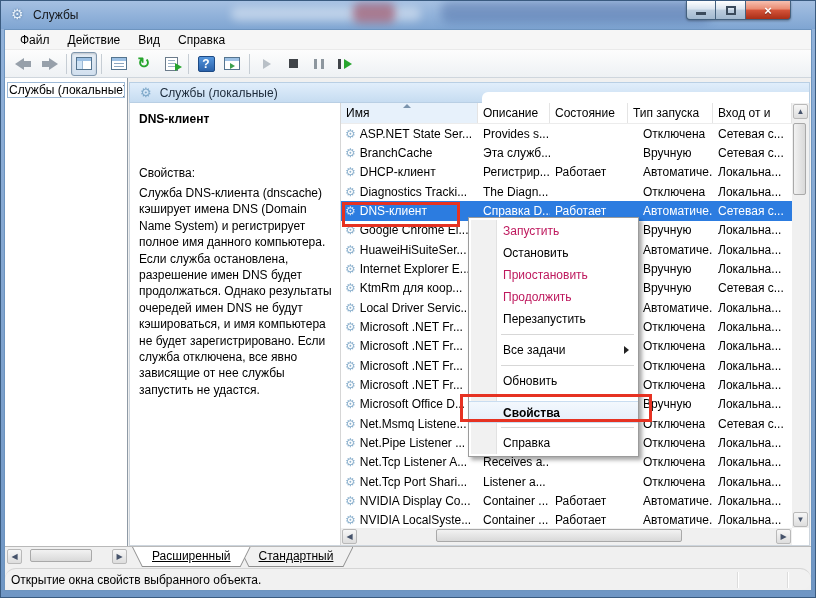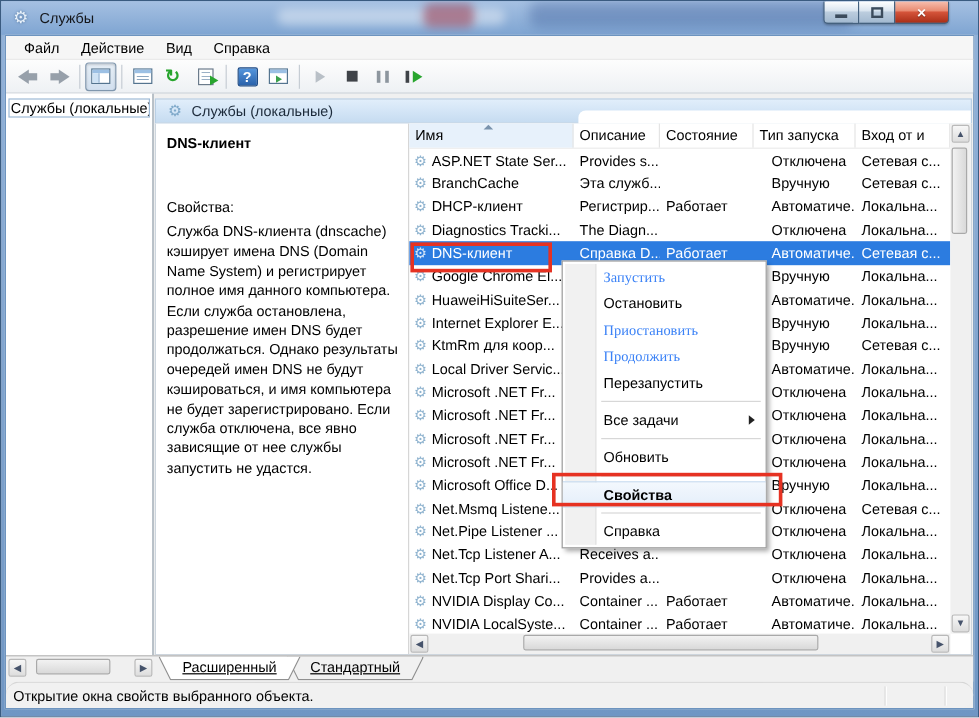--- a/index.html
+++ b/index.html
@@ -168,21 +168,21 @@
   .sb-div { position:absolute; top:3px; bottom:2px; width:1px; background:#dcdcdc;
     box-shadow:1px 0 0 #fff; }
 
   
   .ctx-menu { position:absolute; left:467px; top:216px; width:171px; background:#fff;
     border:1px solid #9b9b9b; box-shadow:3px 3px 4px rgba(0,0,0,.35); padding:2px 0;
     z-index:10; font-size:12px; }
   .ctx-gutter { position:absolute; left:2px; top:2px; bottom:2px; width:26px;
     background:#f1f1f1; border-right:1px solid #e2e2e2; }
   .mi { position:relative; height:22px; line-height:22px; padding-left:34px; white-space:nowrap; }
-  .mi.disabled { color:#3b82f6;font-family:Liberation Serif, serif; }
+  .mi.disabled { color:#be185d; }
   .mi.bold { font-weight:bold; }
   .mi.hl { background:linear-gradient(#f3f8fd,#e4eefa); border-top:1px solid #c9ddf1;
     border-bottom:1px solid #c9ddf1; }
   .mi .sub { position:absolute; right:9px; top:7px; width:0; height:0;
     border-top:4px solid transparent; border-bottom:4px solid transparent;
     border-left:5px solid #222; }
   .msep { height:1px; background:#d7d7d7; margin:4px 4px 4px 32px; }
 
   
   .redbox { position:absolute; border:3px solid #e63222; z-index:12; pointer-events:none; }
@@ -468,21 +468,21 @@
                   <div class="cell c-desc" data-name="service-description-cell">Receives a...</div>
                   <div class="cell c-state" data-name="service-state-cell"></div>
                   <div class="cell start c-start" data-name="service-startup-type-cell">Отключена</div>
                   <div class="cell c-login" data-name="service-logon-as-cell">Локальна...</div>
                 </div>
                 <div class="row" data-name="table-row">
                   <div class="cell name c-name" data-name="service-name-cell">
                     <span class="gear" data-name="service-gear-icon"> ⚙</span>
                     <span data-name="service-name">Net.Tcp Port Shari...</span>
                   </div>
-                  <div class="cell c-desc" data-name="service-description-cell">Provides a...</div>
+                  <div class="cell c-desc" data-name="service-description-cell">Listener a...</div>
                   <div class="cell c-state" data-name="service-state-cell"></div>
                   <div class="cell start c-start" data-name="service-startup-type-cell">Отключена</div>
                   <div class="cell c-login" data-name="service-logon-as-cell">Локальна...</div>
                 </div>
                 <div class="row" data-name="table-row">
                   <div class="cell name c-name" data-name="service-name-cell">
                     <span class="gear" data-name="service-gear-icon"> ⚙</span>
                     <span data-name="service-name">NVIDIA Display Co...</span>
                   </div>
                   <div class="cell c-desc" data-name="service-description-cell">Container ...</div>

